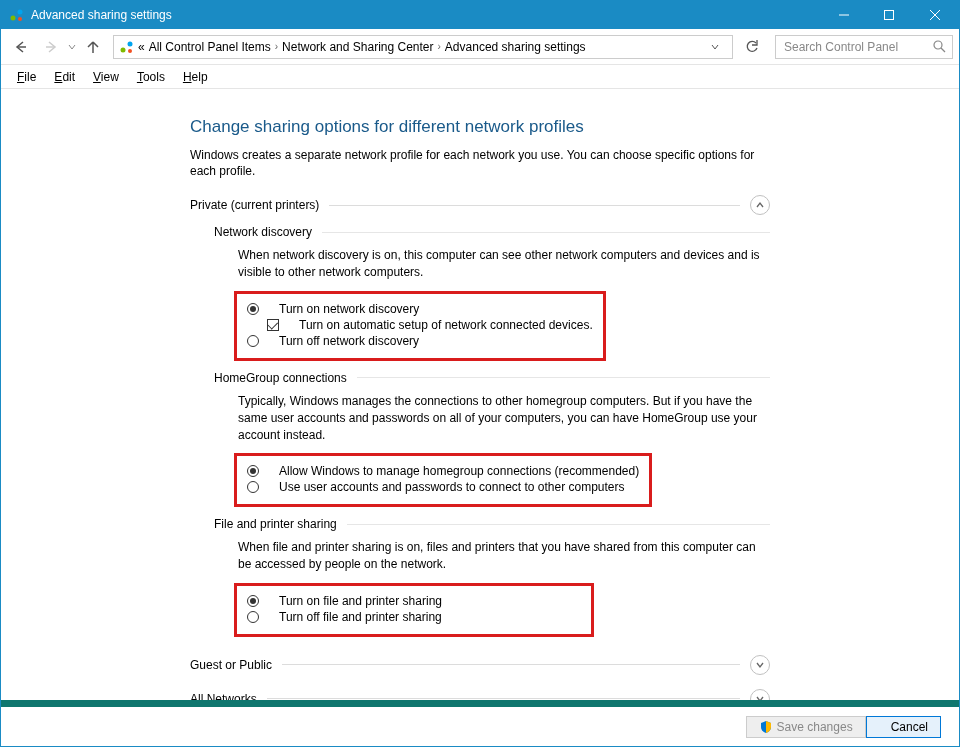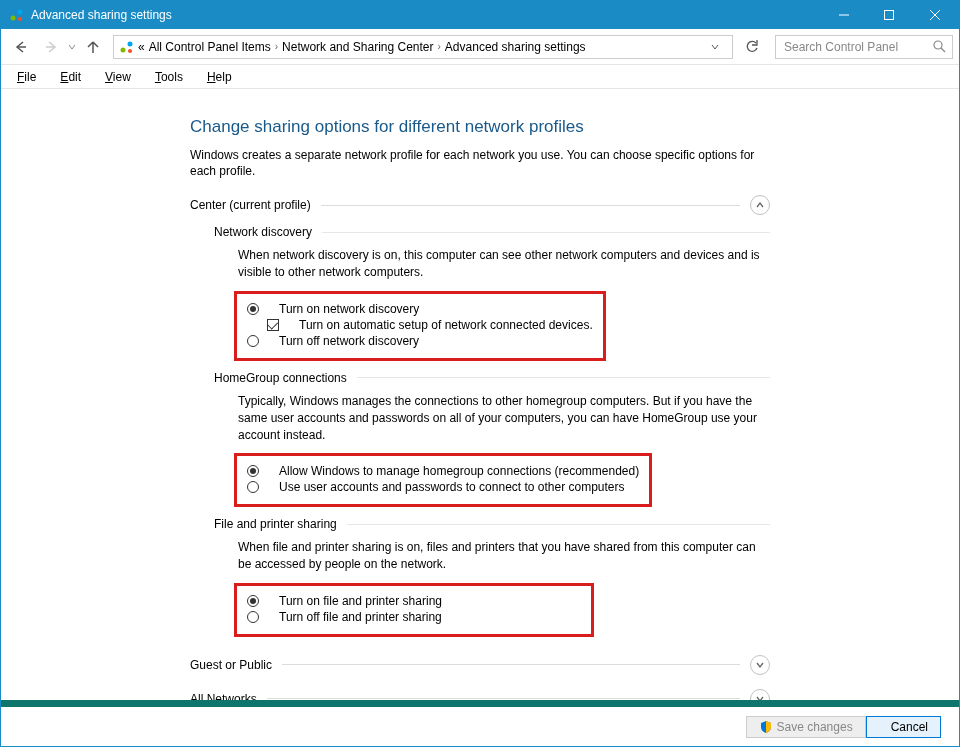--- a/index.html
+++ b/index.html
@@ -75,21 +75,21 @@
     border:none; outline:none; font-size:12px; width:100%; color:#888; font-style:normal;
   }
   .search-box input::placeholder { color:#888; }
   .search-box .mag { position:absolute; right:6px; }
   
   .menubar {
     height:24px;
     display:flex;
     align-items:center;
     padding: 0 10px;
-    gap: 12px;
+    gap: 6px;
     border-bottom: 1px solid #e5e5e5;
   }
   .menu-item { padding: 2px 6px; }
   .menu-item .ul { text-decoration: underline; }
   
   .content {
     padding: 20px 0 0 0;
     height: calc(100% - 28px - 36px - 24px - 46px);
     overflow:auto;
     display:flex;
@@ -273,21 +273,21 @@
   <span class="menu-item"><span class="ul">T</span>ools</span>
   <span class="menu-item"><span class="ul">H</span>elp</span>
 </div>
 
 <div class="content">
   <div class="inner">
     <h1 class="page-head">Change sharing options for different network profiles</h1>
     <div class="intro">Windows creates a separate network profile for each network you use. You can choose specific options for each profile.</div>
 
     <div class="profile-row">
-      <span class="pname">Center (current profile)</span>
+      <span class="pname">Private (current printers)</span>
       <span class="hr"></span>
       <span class="chev-btn">
         <svg width="10" height="10">
             <path d="M2 7 L5 3 L8 7" fill="none" stroke="#666" stroke-width="1.3"></path>
           </svg>
       </span>
     </div>
 
     <div class="sub-section">
       <div class="sub-head-row">

